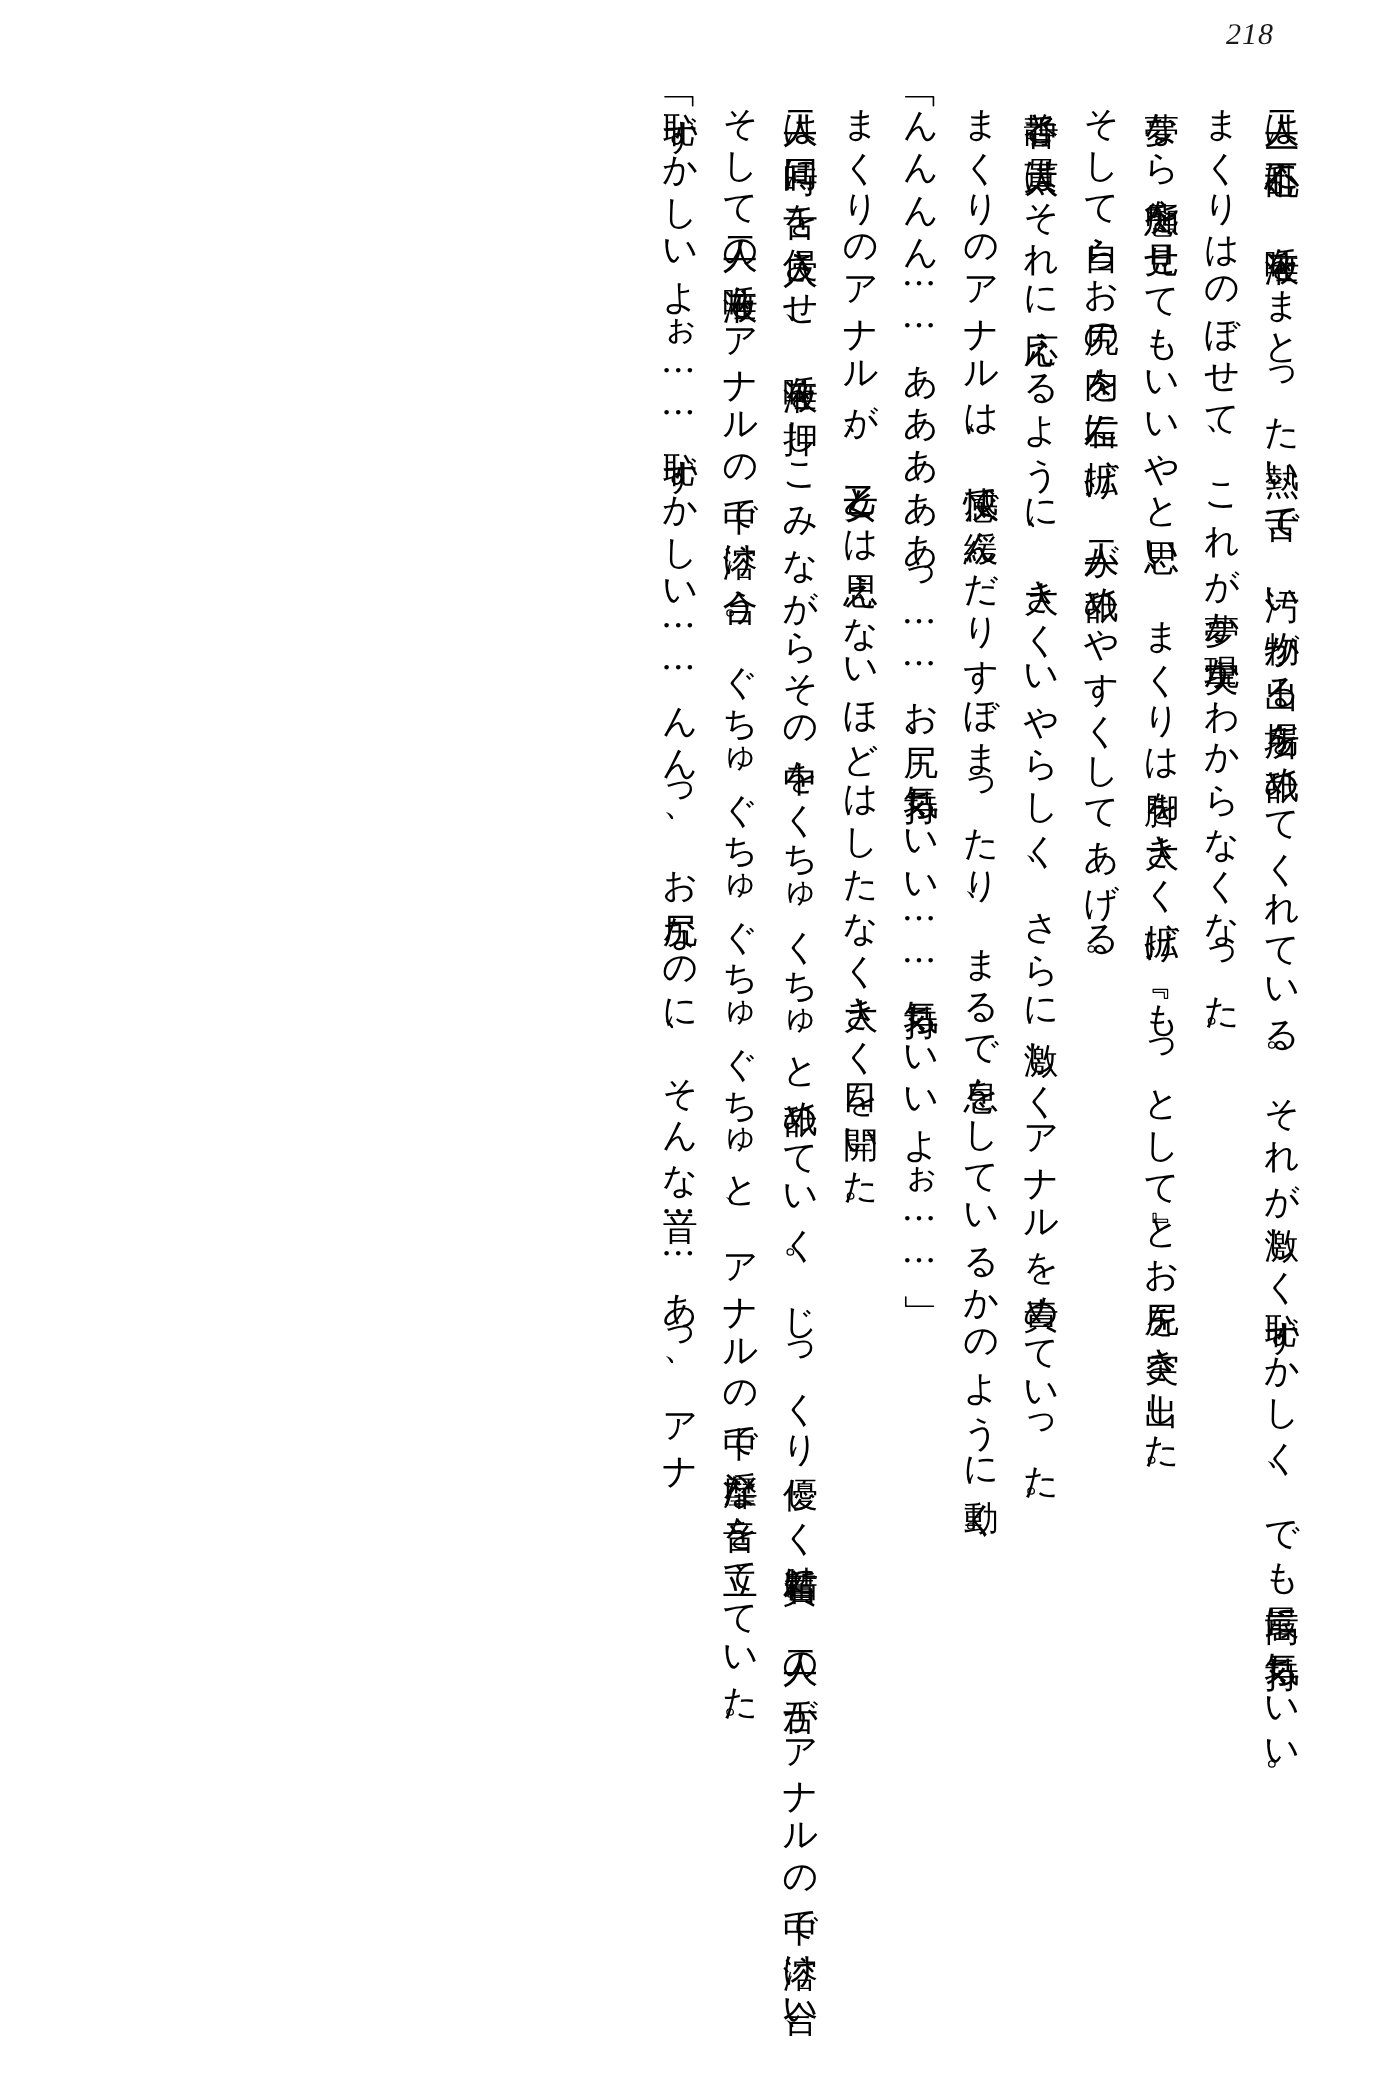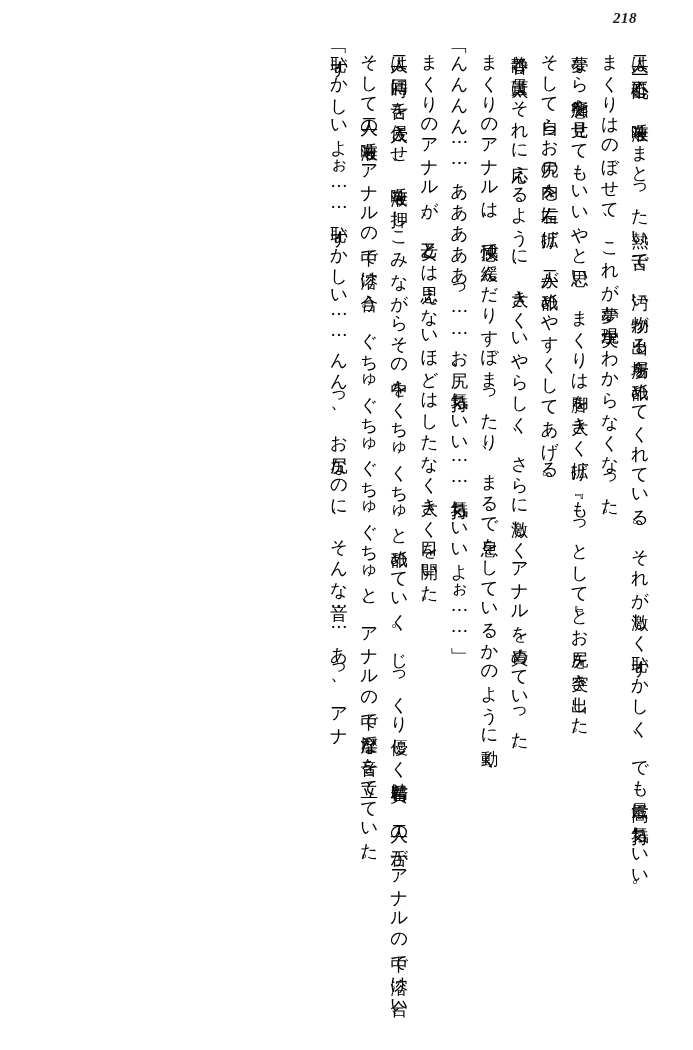--- a/index.html
+++ b/index.html
@@ -24,21 +24,20 @@
 
   .page-number {
     position: absolute;
     top: 10px;
     right: 56px;
     font-size: 15px;
     font-style: italic;
     font-family: "Liberation Serif", serif;
     letter-spacing: 0.5px;
     color: #1a1a1a;
-    font-weight: bold;
   }
 
   .body-text {
     position: absolute;
     top: 42px;
     left: 28px;
     right: 38px;
     bottom: 18px;
     writing-mode: vertical-rl;
     text-orientation: upright;

